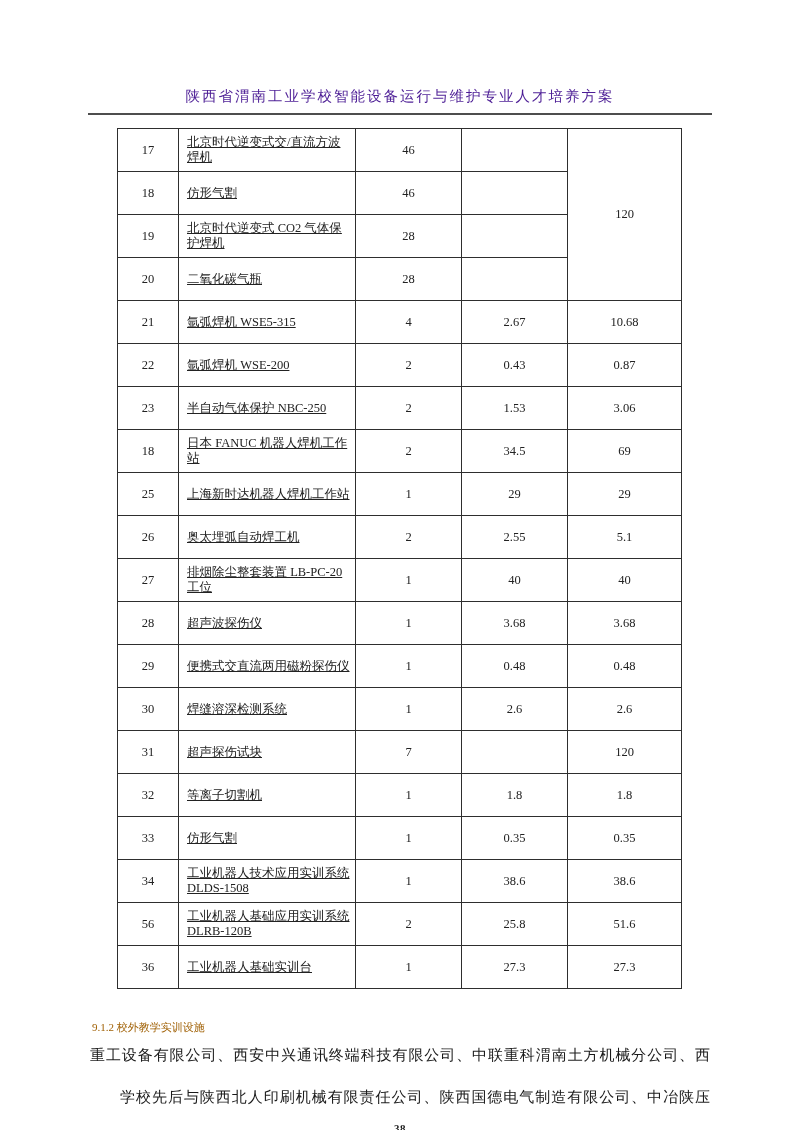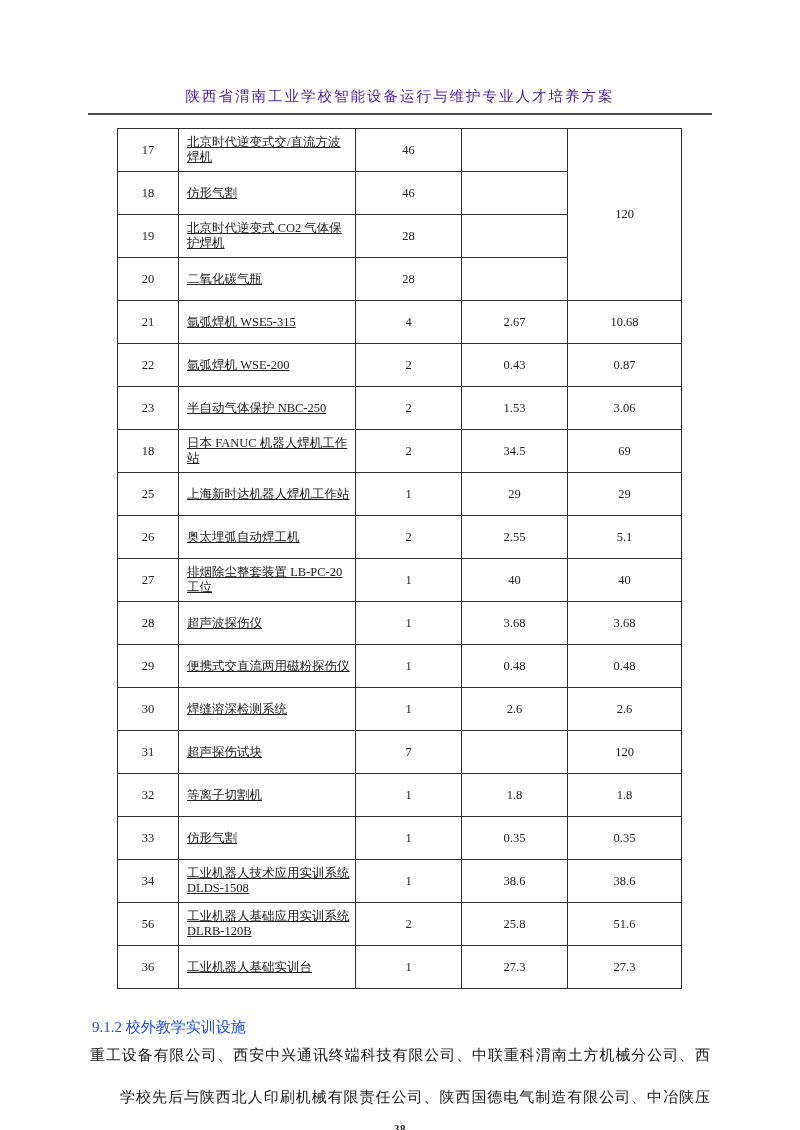--- a/index.html
+++ b/index.html
@@ -46,23 +46,23 @@
     color: #222222;
     overflow: hidden;
   }
   table.equipment-table td.col-no    { width: 52px; }
   table.equipment-table td.col-name  { width: 164px; text-align: left; padding-left: 8px; text-decoration: underline; }
   table.equipment-table td.col-qty   { width: 97px; }
   table.equipment-table td.col-unit  { width: 97px; }
   table.equipment-table td.col-total { width: 105px; }
   .section-heading {
     margin: 27px 90px 0 92px;
-    font-size: 15px;
+    font-size: 11px;
     line-height: 22px;
-    color: #1d4ed8;
+    color: #a16207;
   }
   .para-line {
     margin: 0 90px;
     font-size: 15px;
     line-height: 35px;
     color: #1a1a1a;
     text-align: justify;
     text-align-last: justify;
   }
   .para-line.first {

